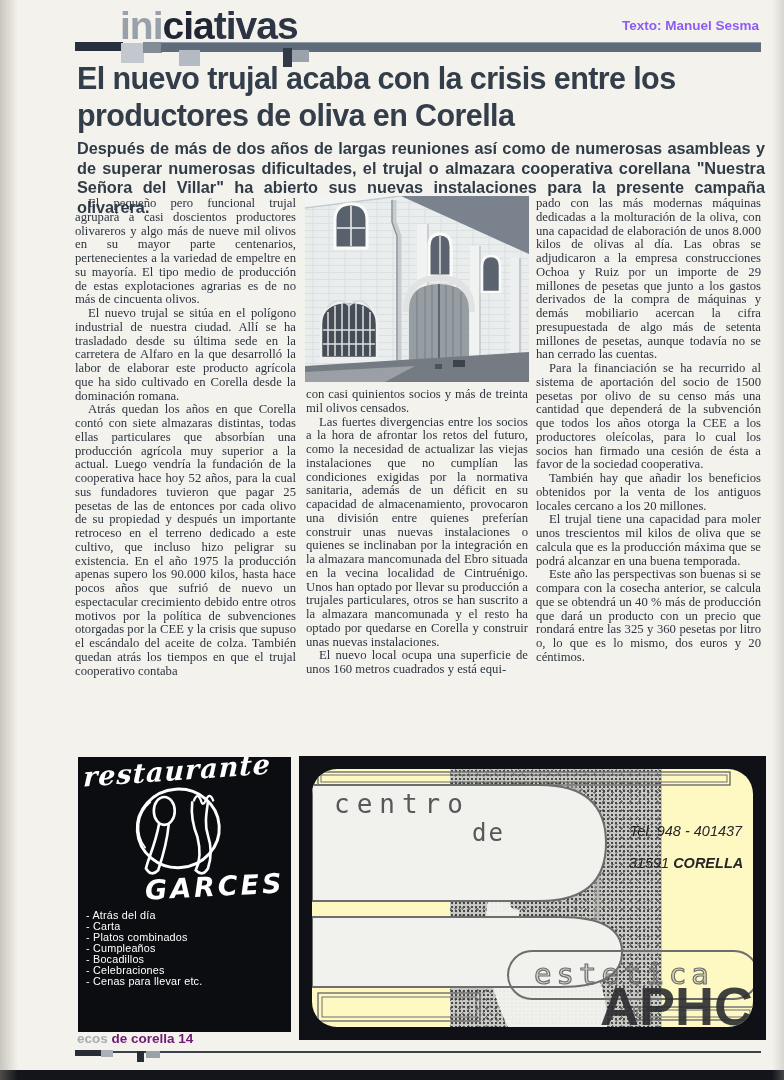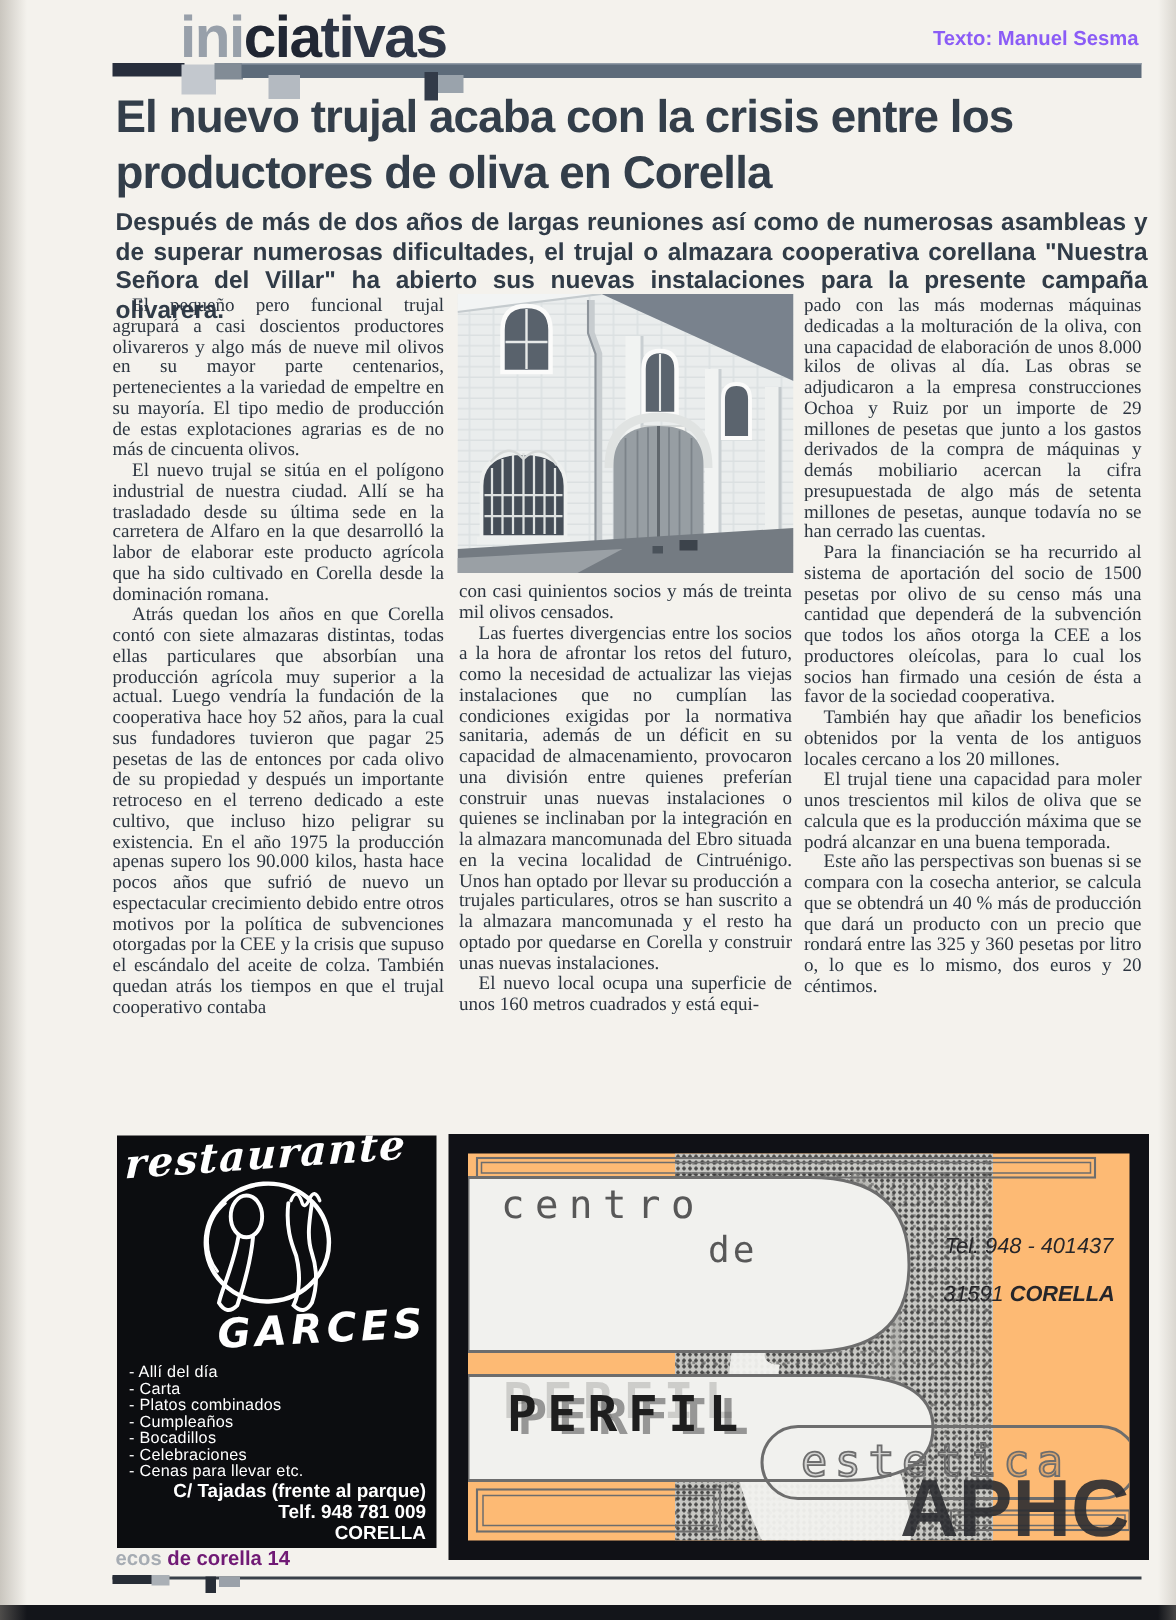--- a/index.html
+++ b/index.html
@@ -48,21 +48,21 @@
             font-size:27px;transform:rotate(-4deg) skewX(-6deg);letter-spacing:1px;}
   .g-logo{position:absolute;left:32px;top:26px;}
   .g-name{position:absolute;right:6px;top:114px;font-family:"DejaVu Sans",sans-serif;font-style:italic;font-weight:bold;
           font-size:27px;letter-spacing:3px;transform:rotate(-3deg);}
   .g-menu{position:absolute;left:8px;top:153px;font-size:10.8px;line-height:11px;letter-spacing:.2px;}
   .g-menu div{margin:0;}
   .g-addr{position:absolute;right:7px;top:231px;text-align:right;font-weight:bold;font-size:12.6px;line-height:13.8px;}
 
   
   .perfil{position:absolute;left:299px;top:756px;width:467px;height:284px;background:#101116;}
-  .p-inner{position:absolute;left:13px;top:13px;width:441px;height:258px;background:#fdba74;overflow:hidden;}
+  .p-inner{position:absolute;left:13px;top:13px;width:441px;height:258px;background:#fef9c3;overflow:hidden;border-radius:25px;}
   .speckle{position:absolute;left:138px;top:0;width:212px;height:258px;background-color:#c7c7c3;
       background-image:radial-gradient(rgba(50,50,50,.85) 1px,transparent 1.3px),
                        radial-gradient(rgba(90,90,90,.6) 1px,transparent 1.2px),
                        radial-gradient(rgba(30,30,30,.5) 1px,transparent 1.1px);
       background-size:4px 4px,7px 7px,9px 9px;background-position:0 0,2px 3px,5px 1px;}
   .p-decor{position:absolute;left:0;top:0;}
   .p-centro{position:absolute;left:22px;top:20px;font-family:"DejaVu Sans Mono",monospace;font-size:26px;
             letter-spacing:7px;color:#585858;}
   .p-de{position:absolute;left:160px;top:50px;font-family:"DejaVu Sans Mono",monospace;font-size:24px;
         letter-spacing:2px;color:#585858;}
@@ -207,33 +207,28 @@
         <ellipse cx="68" cy="52" rx="47" ry="45" stroke-width="3.4" transform="rotate(-4 68 52)"></ellipse>
         <path d="M36,22 a38,38 0 0 0 -6,52" stroke-width="2"></path>
         <ellipse cx="52" cy="32" rx="12" ry="16" stroke-width="3"></ellipse>
         <path d="M46,47 C42,70 33,88 31,98 Q37,108 45,100 C49,88 55,70 57,48" stroke-width="3"></path>
         <path d="M86,20 q4,-10 8,0 q2,8 6,-1 q4,-9 8,1" stroke-width="2.6"></path>
         <path d="M84,22 C82,40 86,52 90,62 C94,78 92,92 88,100 Q96,108 102,98 C106,86 106,72 102,60 C98,48 100,36 102,22" stroke-width="3"></path>
       </g>
     </svg>
     <div class="g-name">GARCES</div>
     <div class="g-menu">
-        <div>- Allí del día</div>
+        <div>- Atrás del día</div>
         <div>- Carta</div>
         <div>- Platos combinados</div>
         <div>- Cumpleaños</div>
         <div>- Bocadillos</div>
         <div>- Celebraciones</div>
         <div>- Cenas para llevar  etc.</div>
       </div>
-    <div class="g-addr">
-      <div>C/ Tajadas (frente al parque)</div>
-      <div>Telf. 948 781 009</div>
-      <div>CORELLA</div>
-    </div>
   </div>
 
   <div class="perfil">
     <div class="p-inner">
       <div class="speckle"></div>
       <svg style="position:absolute;left:138px;top:0;" width="212" height="258" viewBox="0 0 212 258">
         <path d="M118,14 C96,36 82,66 78,92 C75,110 68,120 61,131 C57,137 63,141 70,141
                  C67,150 72,155 79,154 C75,163 82,169 92,167 C99,181 118,188 136,180
                  C148,202 158,230 157,258 L58,258 C38,218 30,168 40,118 C50,68 80,28 118,14 Z" fill="#f2f2ef" opacity="0.95"></path>
         <path d="M84,96 q10,-8 20,-2 M74,128 q5,4 10,2 M80,148 q8,6 16,2" stroke="#8d8d8a" stroke-width="2" fill="none"></path>
@@ -247,21 +242,20 @@
           <rect x="9" y="6" width="406" height="7" stroke-width="1"></rect>
           <rect x="6" y="224" width="162" height="28" stroke-width="1.4"></rect>
           <rect x="10" y="228" width="154" height="20" stroke-width="1"></rect>
           <rect x="196" y="182" width="250" height="48" rx="24" stroke-width="2"></rect>
           <rect x="322" y="238" width="119" height="13" stroke-width="1.4"></rect>
           <rect x="325" y="241" width="113" height="7" stroke-width="1"></rect>
         </g>
       </svg>
       <div class="p-centro">centro</div>
       <div class="p-de">de</div>
-      <div class="p-name">PERFIL</div>
       <div class="p-est">estetica</div>
       <div class="p-contact">
         <div>Tel. 948 - 401437</div>
         <div><span>31591 </span><span class="bold">CORELLA</span></div>
       </div>
       <div class="p-mark">APHC</div>
     </div>
   </div>
 
   <div class="foot-line"><span class="f1">ecos</span><span class="f2"> de corella 14</span></div>

